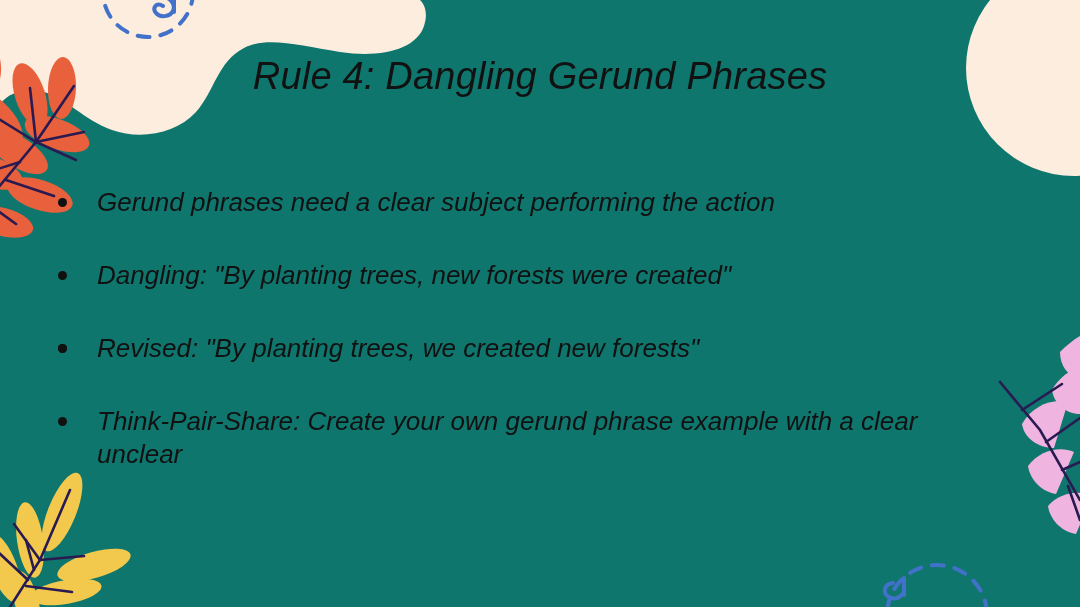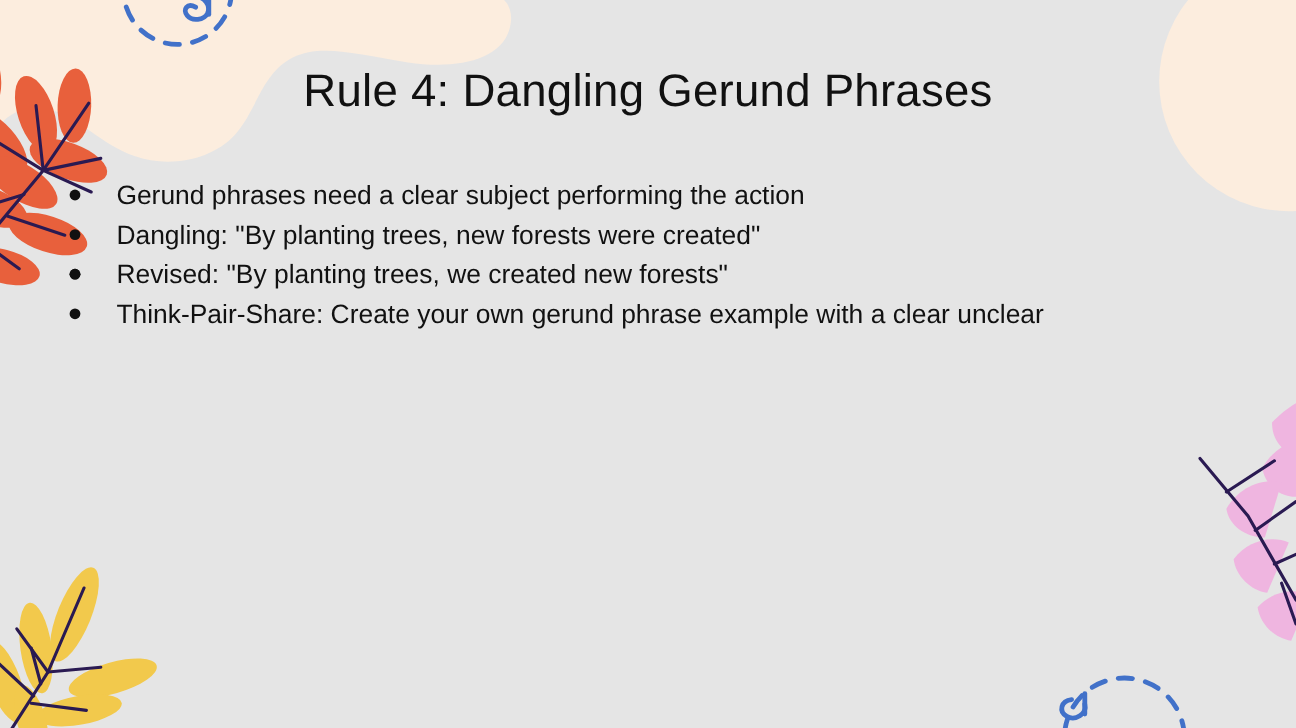--- a/index.html
+++ b/index.html
@@ -4,23 +4,24 @@
 <style>
   html, body {
     margin: 0;
     padding: 0;
     background: #ffffff;
   }
   #slide {
     position: relative;
     width: 1080px;
     height: 607px;
-    background: #e5e5e5;
+    background: #0f766e;
     overflow: hidden;
     font-family: "Liberation Sans", sans-serif;
+    font-style: italic;
   }
   .decor-layer {
     position: absolute;
     inset: 0;
     width: 1080px;
     height: 607px;
     pointer-events: none;
   }
   #slide-title {
     position: absolute;
@@ -39,24 +40,25 @@
     top: 146px;
     left: 52px;
     width: 880px;
     margin: 0;
     padding: 0;
     list-style: none;
   }
   #bullet-list li {
     position: relative;
     padding-left: 45px;
-    font-size: 22px;
+    font-size: 26px;
     line-height: 33px;
     color: #111111;
     margin-bottom: 0;
+    margin-top: 40px;
   }
   #bullet-list li .bullet-dot {
     position: absolute;
     left: 6px;
     top: 12px;
     width: 9px;
     height: 9px;
     border-radius: 50%;
     background: #111111;
   }

